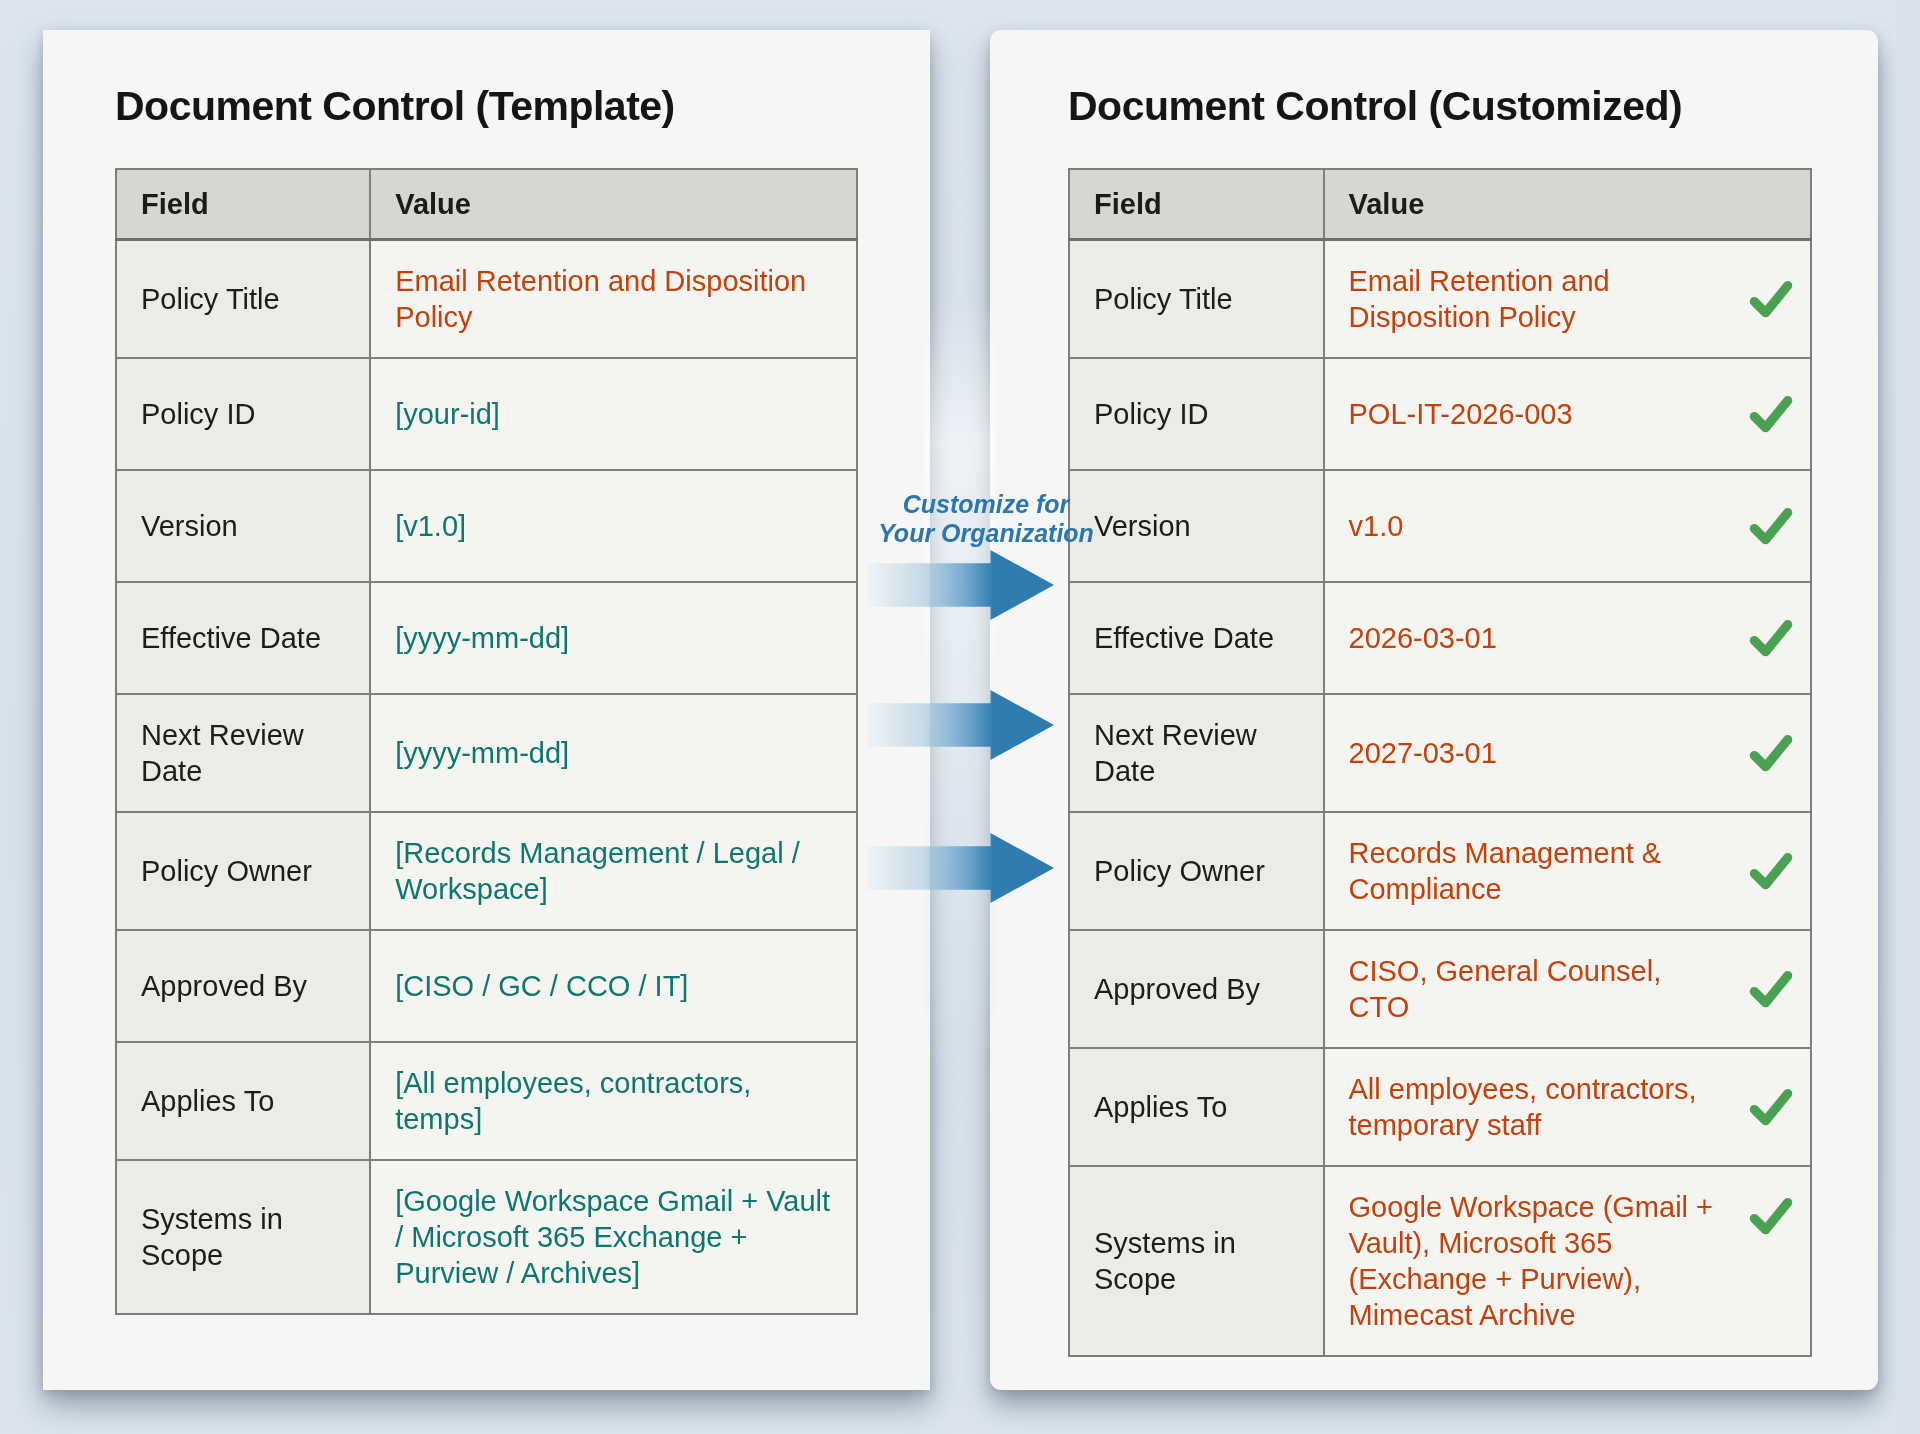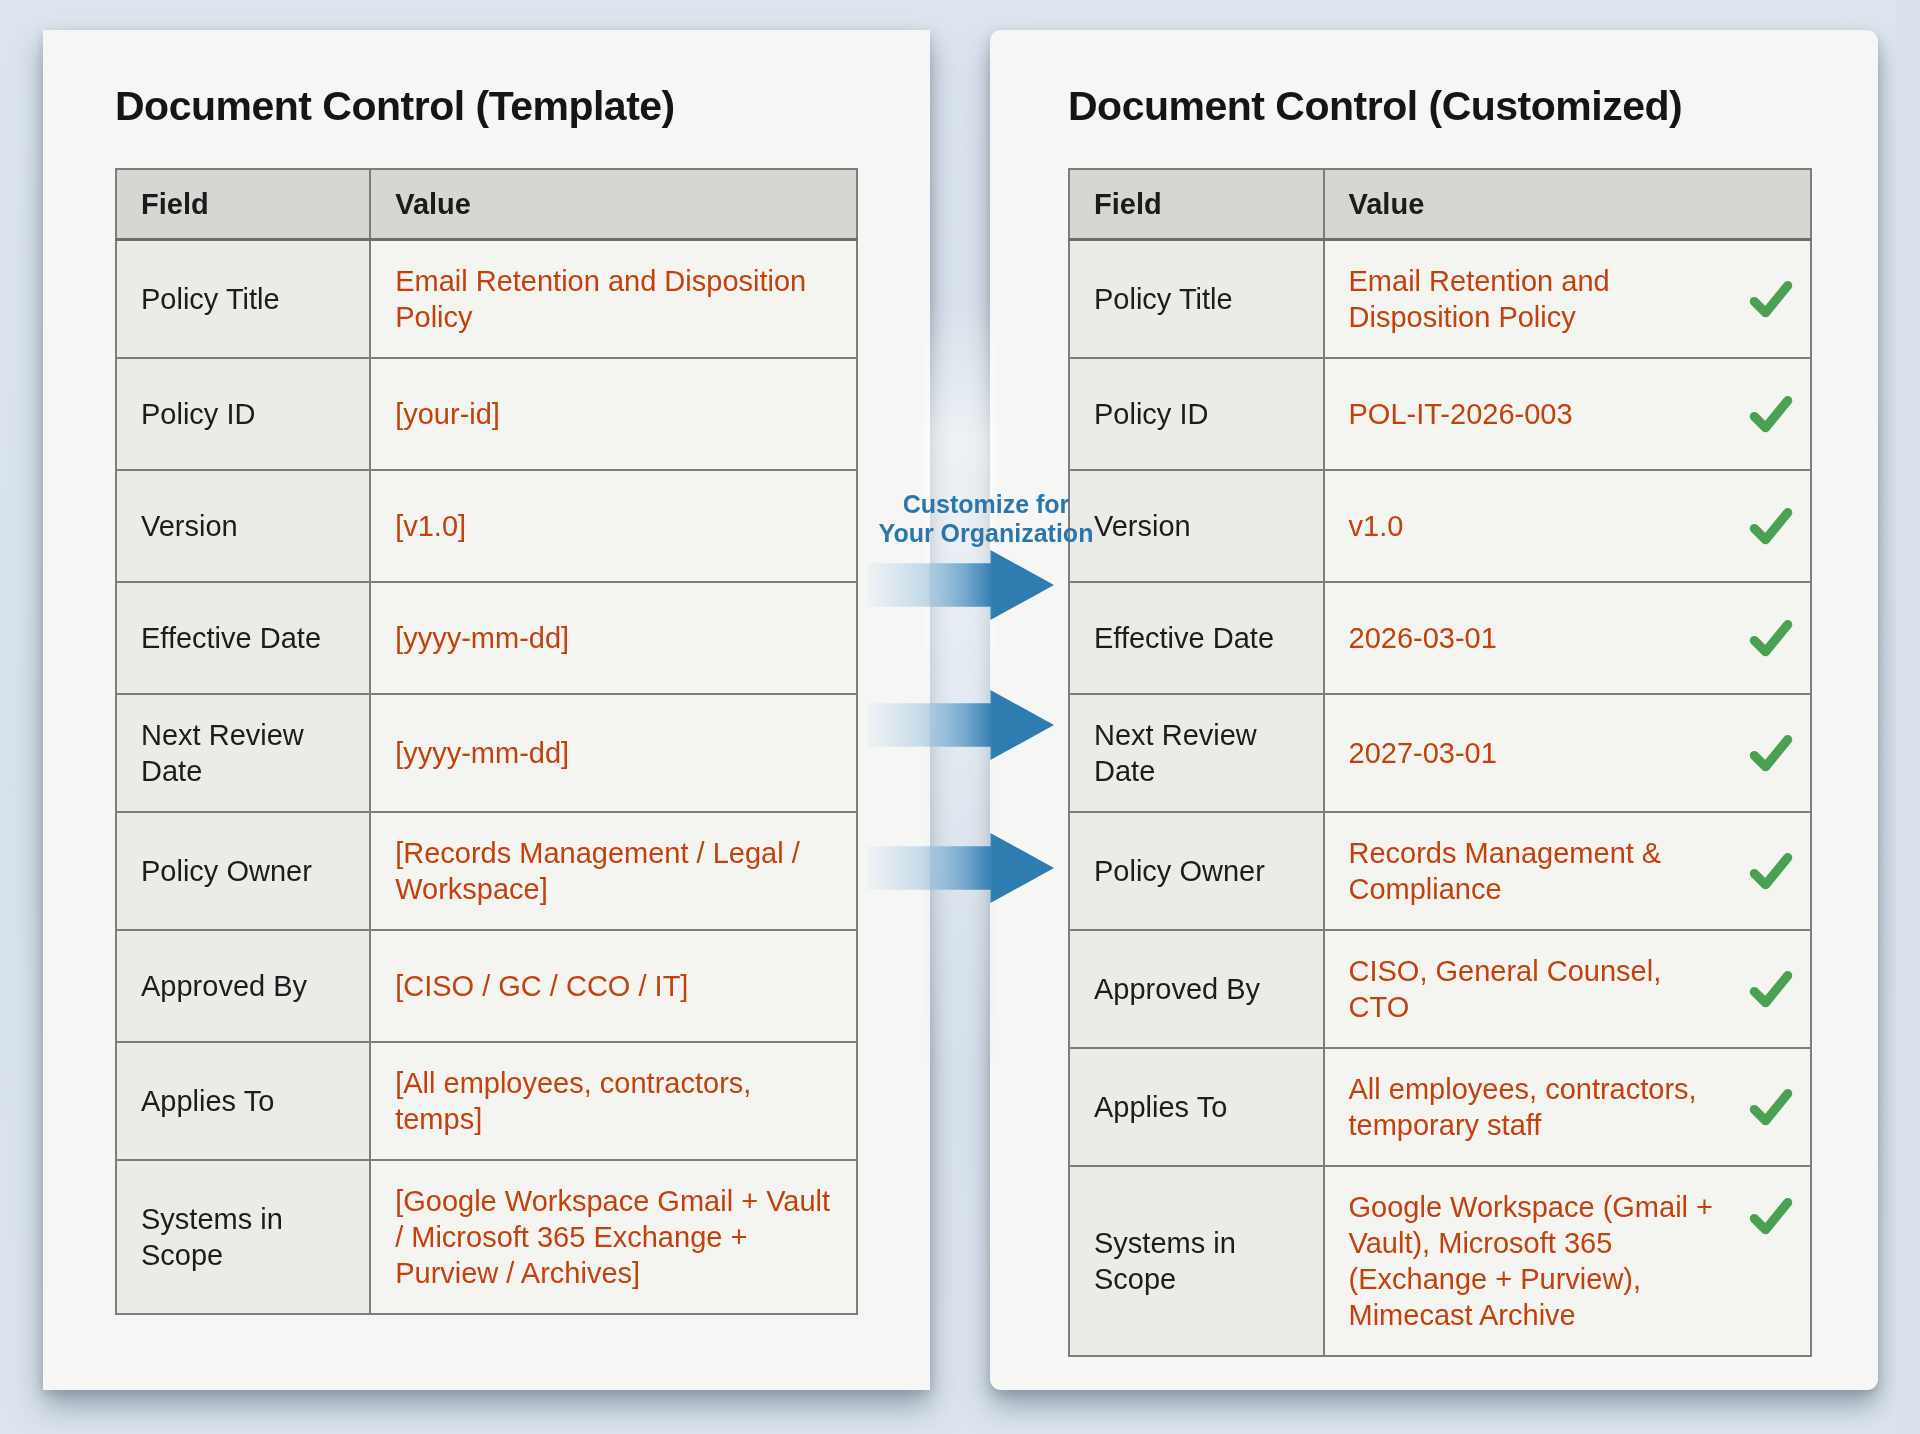--- a/index.html
+++ b/index.html
@@ -26,36 +26,36 @@
     font-size:29px;line-height:36px;box-sizing:border-box;
   }
   .doc-table th{
     background:#d6d6d3;height:70px;padding:10px 24px;font-weight:bold;color:#1b1b1b;margin-left:48px;
   }
   .doc-table thead th{border-bottom:3px solid #6e6e6e;}
   .doc-table col.c-field{width:34.3%;}
   .doc-table tr.data-row{height:112px;}
   .doc-table td.field{background:#ebebe8;padding:22px 18px 22px 24px;color:#1c1c1c;}
   .doc-table td.value{background:#f4f4f1;padding:22px 24px;position:relative;color:#c2410c;}
-  .doc-table td.value.ph{color:#c2410c;}
+  .doc-table td.value.ph{color:#0f766e;}
   .rt td.value{padding-right:92px;}
   .check{
     position:absolute;right:14px;top:50%;transform:translateY(-50%);
     width:50px;height:50px;display:block;
   }
   .check.top{top:24px;transform:none;}
   
   .gap-streak{
     position:absolute;left:924px;top:300px;width:72px;height:770px;
     background:linear-gradient(180deg,rgba(255,255,255,0) 0%,rgba(255,255,255,.55) 18%,rgba(244,248,251,.45) 55%,rgba(223,233,242,.25) 85%,rgba(223,233,242,0) 100%);
     pointer-events:none;
   }
   .connector-label{
     position:absolute;left:828px;top:490px;width:316px;text-align:center;
-    font-size:25px;line-height:29px;font-weight:bold;color:#2b76ab;z-index:6;
+    font-size:25px;line-height:29px;font-weight:bold;color:#2b76ab;z-index:6;font-style:italic;
   }
   .flow-arrow{
     position:absolute;left:867px;width:187px;height:70px;z-index:5;
     background:linear-gradient(90deg,rgba(216,230,241,.18) 0%,rgba(170,203,227,.65) 30%,rgba(108,163,203,.9) 52%,#2f7cb0 68%,#2f7cb0 100%);
     clip-path:polygon(0 19%,66% 19%,66% 0,100% 50%,66% 100%,66% 81%,0 81%);
   }
   .flow-arrow.a1{top:550px;}
   .flow-arrow.a2{top:690px;}
   .flow-arrow.a3{top:833px;}
 </style>

